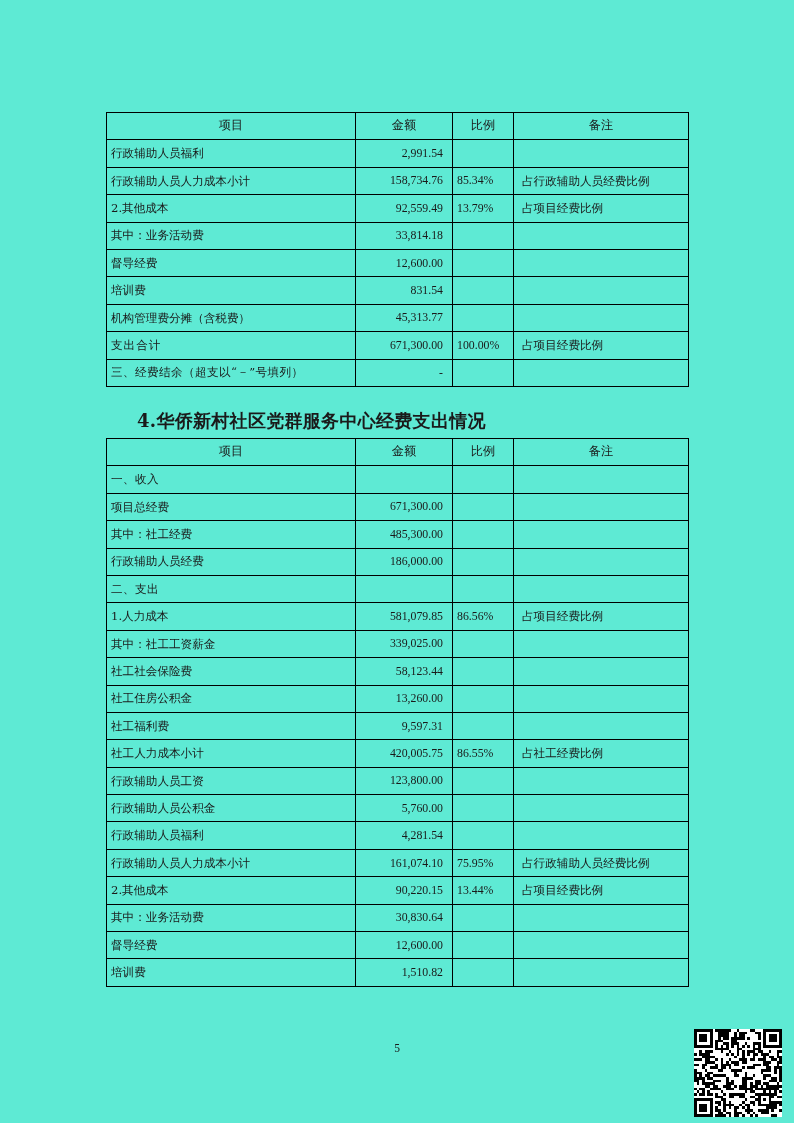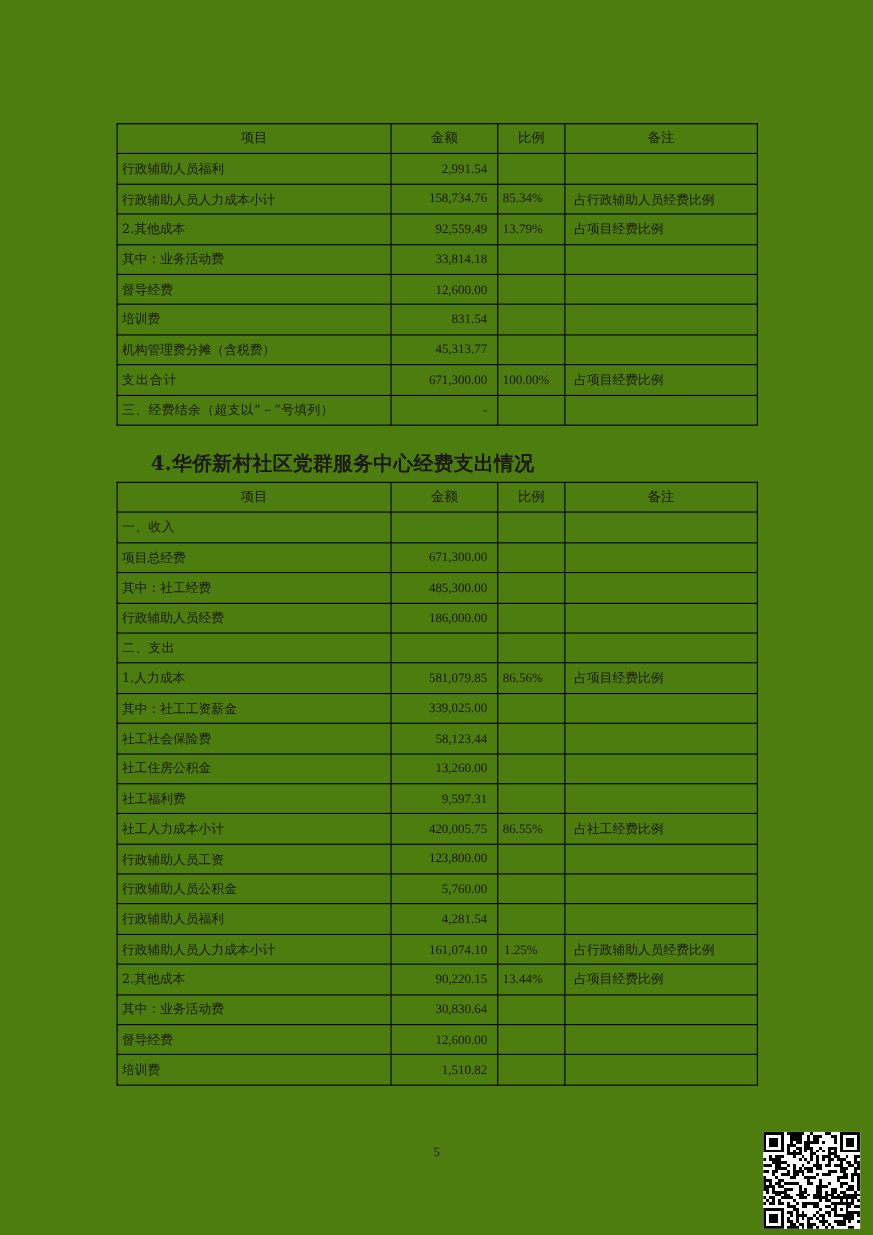--- a/index.html
+++ b/index.html
@@ -13,21 +13,21 @@
     height: 1123px;
     position: relative;
     font-family: "DejaVu Serif", "Liberation Serif", serif;
     color: #1a1a1a;
     overflow: hidden;
   }
 
   .page {
     position: absolute;
     inset: 0;
-    background: #4d7c0f;
+    background: #5eead4;
   }
 
   
   .fin-table {
     position: absolute;
     left: 106px;
     width: 582px;
     border-collapse: collapse;
     table-layout: fixed;
     font-size: 11.6px;
@@ -54,21 +54,21 @@
   }
 
   td.amount {
     text-align: right;
     padding-right: 9px;
     font-family: "Liberation Serif", "DejaVu Serif", serif;
     font-size: 11.8px;
     margin-top: 32px;
   }
   td.ratio {
-    text-align: center;
+    text-align: left;
     padding-right: 23px;
     font-family: "Liberation Serif", "DejaVu Serif", serif;
     font-size: 11.8px;
   }
   td.remark {
     text-align: left;
     padding-left: 8px;
   }
 
   
@@ -283,21 +283,21 @@
         </tr>
         <tr>
           <td class="item lv3">行政辅助人员福利</td>
           <td class="amount">4,281.54</td>
           <td class="ratio"></td>
           <td class="remark"></td>
         </tr>
         <tr>
           <td class="item lv2">行政辅助人员人力成本小计</td>
           <td class="amount">161,074.10</td>
-          <td class="ratio">1.25%</td>
+          <td class="ratio">75.95%</td>
           <td class="remark">占行政辅助人员经费比例</td>
         </tr>
         <tr>
           <td class="item lv1">2.其他成本</td>
           <td class="amount">90,220.15</td>
           <td class="ratio">13.44%</td>
           <td class="remark">占项目经费比例</td>
         </tr>
         <tr>
           <td class="item lv2">其中：业务活动费</td>

